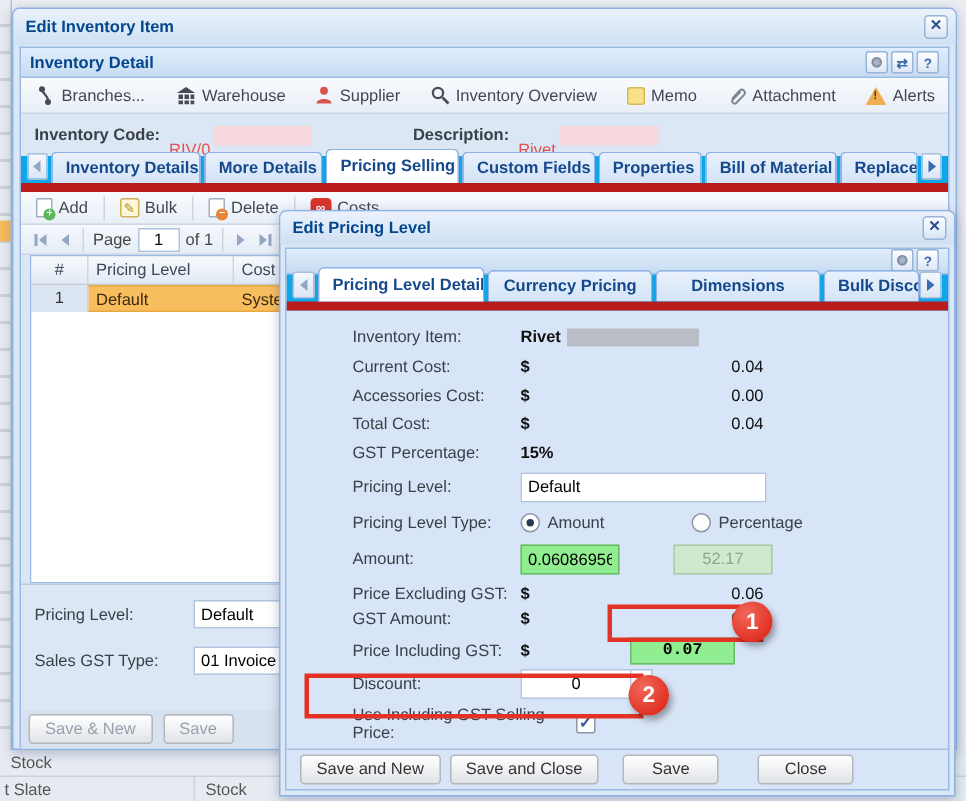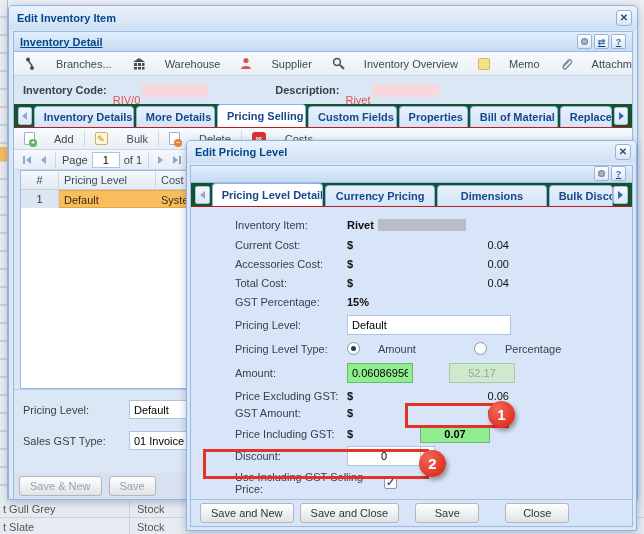--- a/index.html
+++ b/index.html
@@ -27,30 +27,30 @@
   
   .winframe { border:1px solid #8db2e3; border-radius:5px 5px 0 0;
     box-shadow:0 2px 8px rgba(60,80,120,.35); background:#dce7f5; }
   .titlebar { height:24px; line-height:24px; padding:0 8px; font-weight:bold; color:#04468c;
     background:linear-gradient(#eaf2fc,#cfe0f3); border-radius:4px 4px 0 0; position:relative; }
   .xbtn { position:absolute; right:5px; top:4px; width:16px; height:16px; line-height:14px;
     text-align:center; font-weight:bold; color:#2a4d8f; font-size:10px;
     background:linear-gradient(#fdfeff,#d8e5f5); border:1px solid #98b3d6; border-radius:3px; cursor:pointer; }
   .panelhdr { height:20px; display:flex; align-items:center; padding:0 6px;
     background:linear-gradient(#e0eefd,#c7dbf1); border-bottom:1px solid #99bbe8;
-    font-weight:bold; color:#04468c;text-decoration:underline; }
+    font-weight:bold; color:#04468c; }
   .hdr-tools { margin-left:auto; display:flex; gap:2px; }
   .tool-btn { width:15px; height:15px; border:1px solid #9ab4d8; border-radius:2px;
     background:linear-gradient(#fff,#dce7f5); display:flex; align-items:center; justify-content:center;
     font-size:9px; color:#3a6aad; font-weight:bold; cursor:pointer; }
   .gear-dot { width:7px; height:7px; border-radius:50%; background:radial-gradient(#aab6c8 30%,#6d7c94 70%); }
 
   .toolbar { height:24px; display:flex; align-items:center; gap:4px; padding:0 6px;
     background:linear-gradient(#f8fafd,#e9eff7); border-bottom:1px solid #cdd6e2; color:#404854; }
-  .tb-item { display:flex; align-items:center; gap:19px; padding:2px 4px; border-radius:3px; cursor:pointer; white-space:nowrap; }
+  .tb-item { display:flex; align-items:center; gap:4px; padding:2px 4px; border-radius:3px; cursor:pointer; white-space:nowrap; }
   .tb-sep { width:1px; height:16px; background:#cdd5e0; margin:0 2px; }
   .icon-memo { width:12px; height:12px; background:#f7e08a; border:1px solid #d8b94e; border-radius:2px; }
   .icon-alert { width:0; height:0; border-left:7px solid transparent; border-right:7px solid transparent;
     border-bottom:12px solid #f0ad4e; position:relative; }
   .icon-alert::after { content:"!"; position:absolute; left:-2px; top:1px; color:#5a3c00; font-size:8px; font-weight:bold; }
   .icon-page { width:11px; height:13px; background:#fff; border:1px solid #9fb0c4; border-radius:1px; position:relative; }
   .icon-page .dot { position:absolute; right:-3px; bottom:-3px; width:8px; height:8px; border-radius:50%;
     color:#fff; font-size:7px; line-height:8px; text-align:center; font-weight:bold; }
   .dot-green { background:#5cb85c; } .dot-orange { background:#e8833a; }
   .icon-pencil { width:13px; height:13px; background:#fdf6d8; border:1px solid #c9b45a; border-radius:2px;
@@ -58,21 +58,21 @@
   .icon-costs { width:14px; height:14px; background:#d9342b; border-radius:3px; color:#fff;
     font-size:9px; font-weight:bold; line-height:13px; text-align:center; }
 
   .fieldsrow { display:flex; align-items:center; height:28px; padding-left:9px; background:#dce7f5; }
   .f-label { font-weight:bold; color:#3b4148; }
   .f-red { color:#e05252; margin-left:6px;margin-top:20px; }
   .redact-pink { display:inline-block; width:66px; height:13px; background:#f7d8dc; vertical-align:middle; margin-left:2px; }
   .redact-gray { display:inline-block; width:88px; height:12px; background:#b9bdc5; vertical-align:middle; margin-left:4px; }
 
   .tabstrip { display:flex; align-items:flex-end; height:24px; padding:0 2px;
-    border-bottom:1px solid #b91c1c; background:#14532d; }
+    border-bottom:6px solid #b91c1c; background:#0ea5e9; }
   .tabscroll { width:15px; height:18px; margin:0 2px 2px 2px; border:1px solid #aabfdd; border-radius:2px;
     background:linear-gradient(#f4f8fd,#dce7f5); display:flex; align-items:center; justify-content:center; cursor:pointer; }
   .tab { height:21px; line-height:20px; padding:0 9px; margin-right:2px; white-space:nowrap; overflow:hidden;
     border:1px solid #8db2e3; border-bottom:none; border-radius:4px 4px 0 0;
     background:linear-gradient(#e9f1fc,#d3e3f6); color:#15498b; font-weight:bold; cursor:pointer; }
   .tab.active { background:#fff; height:23px; line-height:22px; position:relative; z-index:2; }
   .tri-l { width:0; height:0; border-top:4px solid transparent; border-bottom:4px solid transparent; border-right:5px solid #93a7c4; }
   .tri-r { width:0; height:0; border-top:4px solid transparent; border-bottom:4px solid transparent; border-left:5px solid #3a6aad; }
   .tri-r.dim { border-left-color:#93a7c4; }
   .vbar { width:2px; height:8px; background:#93a7c4; }
@@ -118,21 +118,21 @@
   .dlg-row { display:flex; align-items:center; padding-left:44px; }
   .dlg-label { width:112px; color:#3b414a; line-height:12px; }
   .dlg-val-b { font-weight:bold; color:#111; }
   .dlg-cur { width:16px; font-weight:bold; color:#111; }
   .dlg-num { width:146px; text-align:right; font-weight:normal; color:#111; }
   .inp { height:20px; border:1px solid #b0c4de; background:#fff; padding:0 4px; font-size:11px; font-family:inherit; }
   .inp-green { background:#90ee90; border-color:#6cb86c; text-align:center; }
   .inp-palegreen { background:#cfe9cf; border-color:#a8c8a8; color:#8fa88f; text-align:center; }
   .radio { width:13px; height:13px; border:1px solid #8a98a8; border-radius:50%; background:#fdfdfd; display:inline-block; position:relative; }
   .radio.checked::after { content:""; position:absolute; left:3px; top:3px; width:5px; height:5px; border-radius:50%; background:#273a55; }
-  .radio-lbl { margin-left:18px; color:#3b414a; }
+  .radio-lbl { margin-left:5px; color:#3b414a; }
   .spinner { width:14px; height:20px; border:1px solid #b0c4de; border-left:none; background:linear-gradient(#fff,#e4eaf2);
     display:flex; flex-direction:column; align-items:center; justify-content:center; gap:3px; cursor:pointer; }
   .sp-up { width:0; height:0; border-left:3px solid transparent; border-right:3px solid transparent; border-bottom:4px solid #3a6aad; }
   .sp-dn { width:0; height:0; border-left:3px solid transparent; border-right:3px solid transparent; border-top:4px solid #3a6aad; }
   .checkbox { width:13px; height:13px; border:1px solid #8a98a8; background:#fdfdfd; border-radius:2px;
     color:#3a5a9a; font-size:11px; line-height:11px; text-align:center; font-weight:bold; }
   .dlg-footer { height:33px; border-top:1px solid #aabfdd; display:flex; align-items:center; gap:6px; padding-left:9px; background:#d8e4f7; }
   .dlg-footer .btn { color:#333; }
   .sp1 { margin-left:10px; } .sp2 { margin-left:20px; }
 
@@ -144,21 +144,20 @@
     box-shadow:2px 3px 4px rgba(0,0,0,.35); z-index:21; pointer-events:none; }
   .svgi { display:block; }
 </style>
 </head>
 <body>
 
 <div class="bg-left-strip"></div>
 <div class="bg-left-orange"></div>
 <div class="bg-bottom">
   <div class="bg-row">
-    <div class="c1">t Gull Grey</div>
     <div class="c2">Stock</div>
   </div>
   <div class="bg-row">
     <div class="c1">t Slate</div>
     <div class="c2">Stock</div>
   </div>
 </div>
 
 <div class="main-window winframe">
   <div class="titlebar">
@@ -420,21 +419,21 @@
         <span class="dlg-num">0.06</span>
       </div>
       <div class="dlg-row" style="height:17px">
         <span class="dlg-label">GST Amount:</span>
         <span class="dlg-cur">$</span>
         <span class="dlg-num">0.01</span>
       </div>
       <div class="dlg-row" style="height:24px">
         <span class="dlg-label">Price Including GST:</span>
         <span class="dlg-cur">$</span>
-        <input class="inp inp-green" style="width: 70px; height: 18px; margin-left: 57px; font-weight: bold;" value="0.07">
+        <input class="inp inp-green" style="width: 70px; height: 18px; margin-left: 57px; font-weight: bold; font-family: Liberation Mono, monospace;" value="0.07">
       </div>
       <div class="dlg-row" style="height:21px">
         <span class="dlg-label">Discount:</span>
         <input class="inp" style="width: 74px; text-align: center;" value="0">
         <span class="spinner">
             <span class="sp-up"></span>
             <span class="sp-dn"></span>
           </span>
       </div>
       <div class="dlg-row" style="height:32px;align-items:center">

